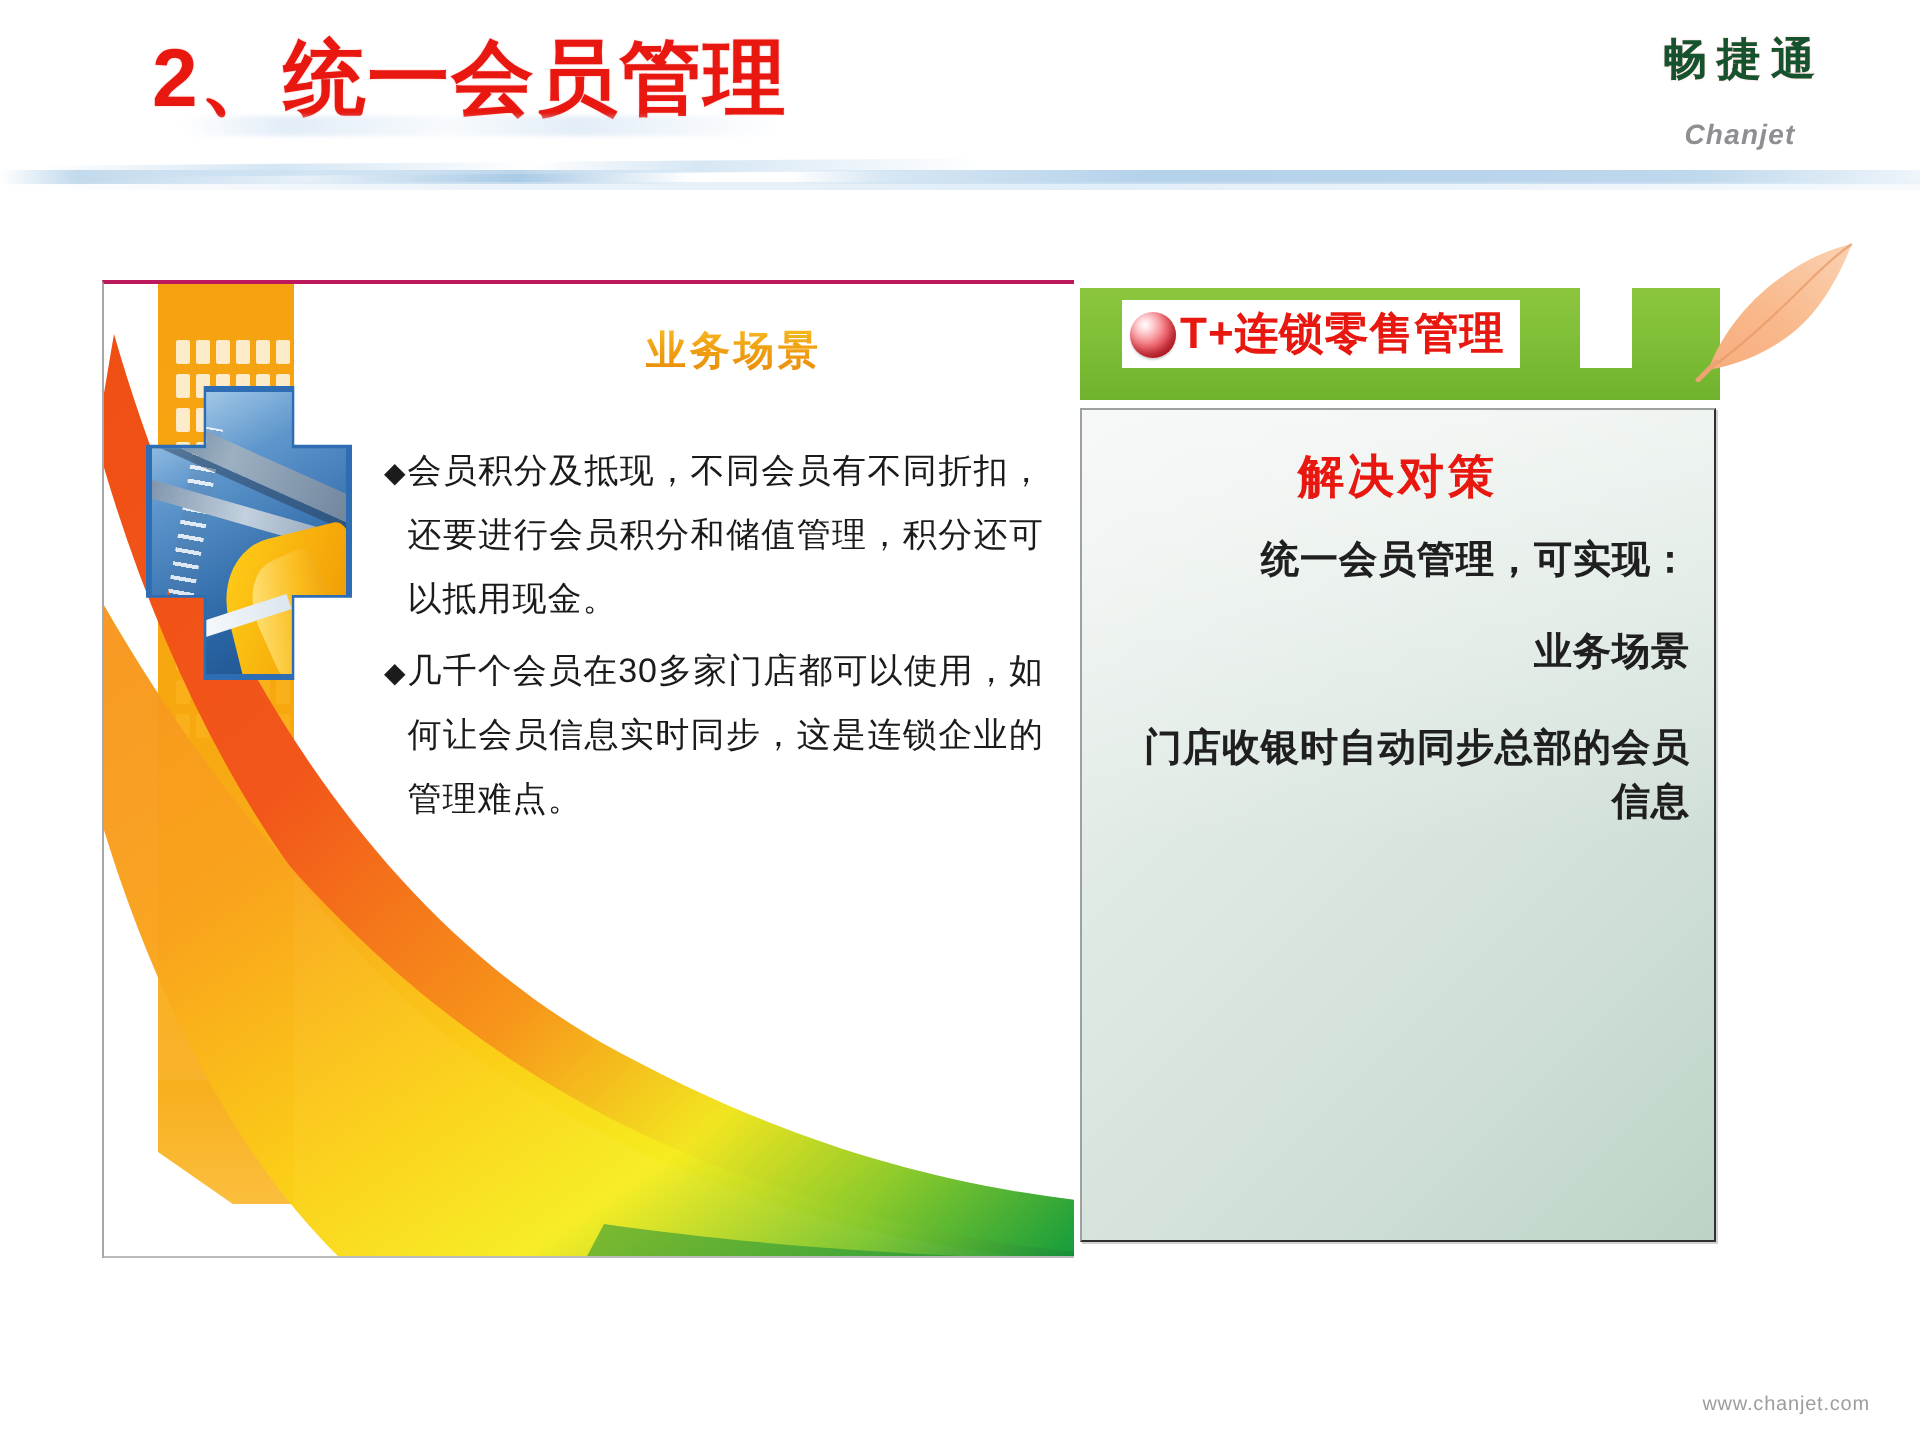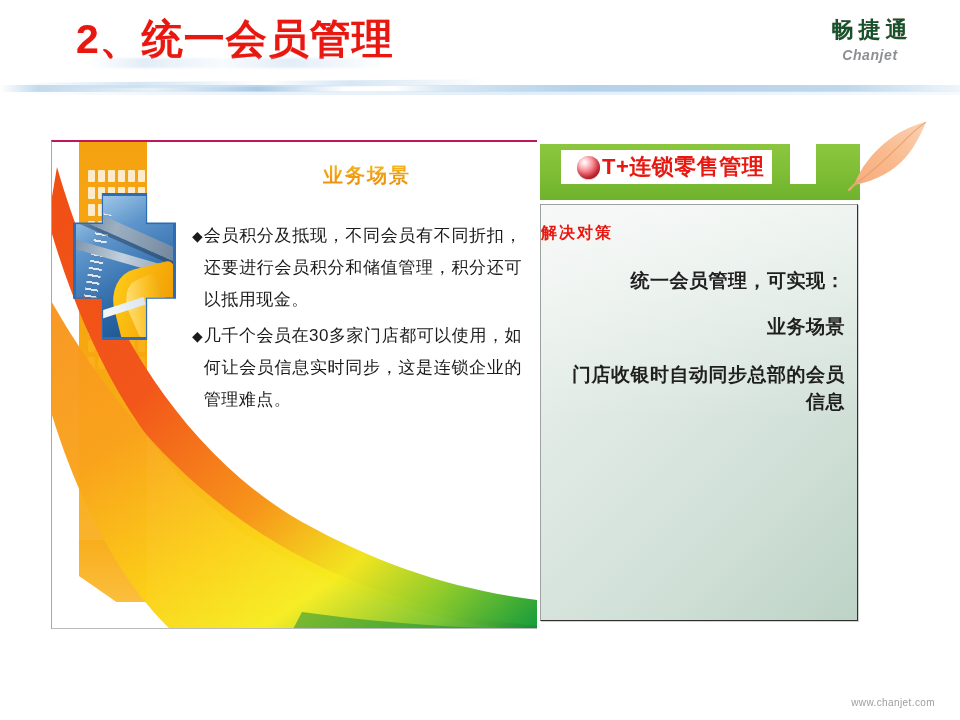--- a/index.html
+++ b/index.html
@@ -100,21 +100,21 @@
     line-height: 25px;
     text-shadow: 0 0 1px rgba(255,140,140,0.5);
   }
   #logo .en {
     font-size: 14px;
     font-style: italic;
     font-weight: bold;
     color: #8d8f92;
     letter-spacing: 0.6px;
     line-height: 17px;
-    margin-top: 5px;
+    margin-top: 17px;
     margin-right: 4px;
   }
 
   
   #scenario-card {
     position: absolute;
     left: 51px; top: 140px;
     width: 486px; height: 489px;
     background: #ffffff;
     border-left: 1px solid #a6a8ab;
@@ -292,21 +292,21 @@
     position: absolute;
     left: 540px; top: 144px;
     width: 320px; height: 56px;
     background: linear-gradient(180deg, #8cc63f 0%, #7dbd35 55%, #6fb22c 100%);
   }
   #product-banner .label-plate {
     position: absolute;
     left: 21px; top: 6px;
     height: 34px;
     background: #ffffff;
-    padding: 0 8px 0 16px;
+    padding: 0 8px 0 4px;
     display: flex;
     align-items: center;
   }
   #product-banner .orb {
     width: 23px; height: 23px;
     border-radius: 50%;
     margin-right: 2px;
     background:
       radial-gradient(circle at 33% 28%, #ffffff 0%, #ffd9dc 14%, #f2717a 46%, #d8242f 78%, #a7141d 100%);
     box-shadow: inset -2px -3px 4px rgba(120,10,18,0.45), 0 1px 1px rgba(0,0,0,0.18);
@@ -348,21 +348,22 @@
   #solution-card .sheen {
     position: absolute;
     left: 0; top: 0; width: 100%; height: 52%;
     background: linear-gradient(180deg, rgba(255,255,255,0.55), rgba(255,255,255,0));
     pointer-events: none;
   }
   #solution-heading {
     position: absolute;
     left: 0; top: 18px;
     width: 100%;
-    font-size: 16px;
+    text-align: center;
+    font-size: 23px;
     font-weight: bold;
     color: #e8170f;
     letter-spacing: 2px;
   }
   #solution-lines {
     position: absolute;
     left: 24px; top: 64px;
     width: 280px;
   }
   #solution-lines .sline {

